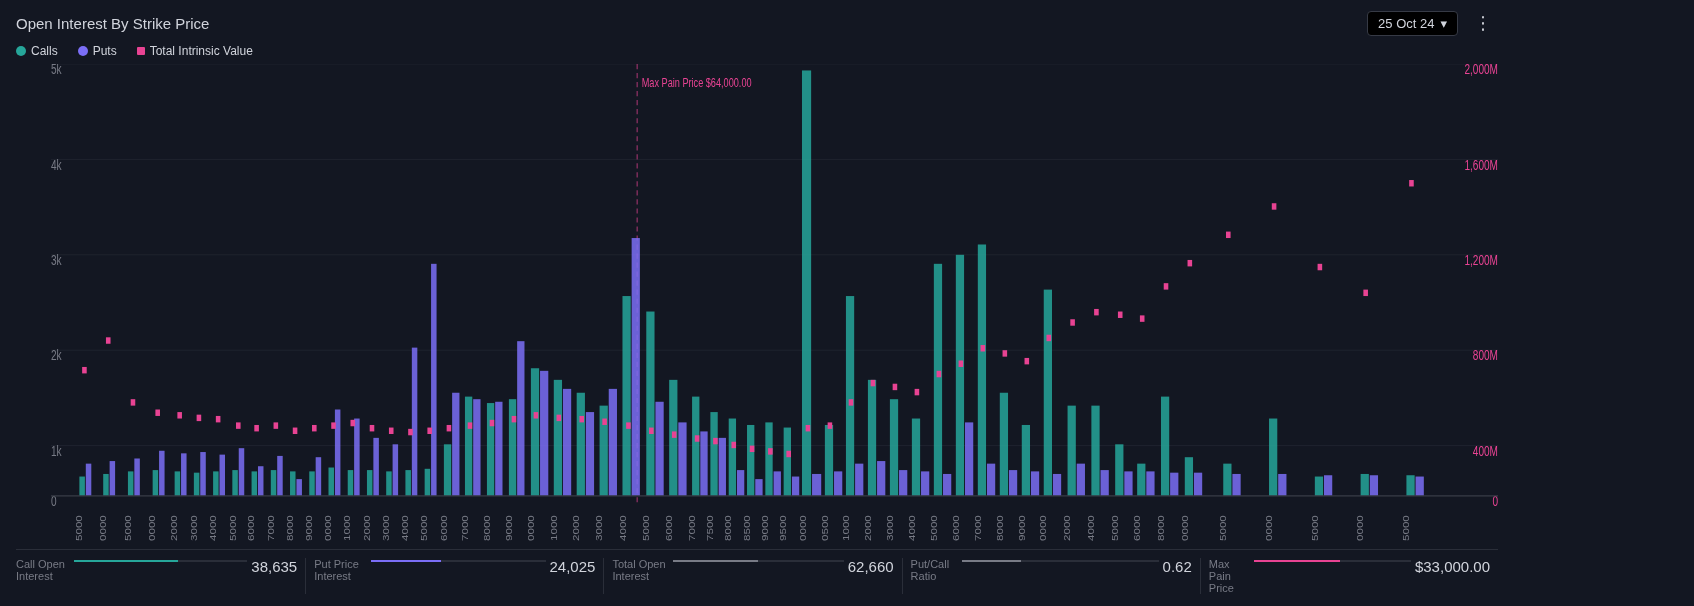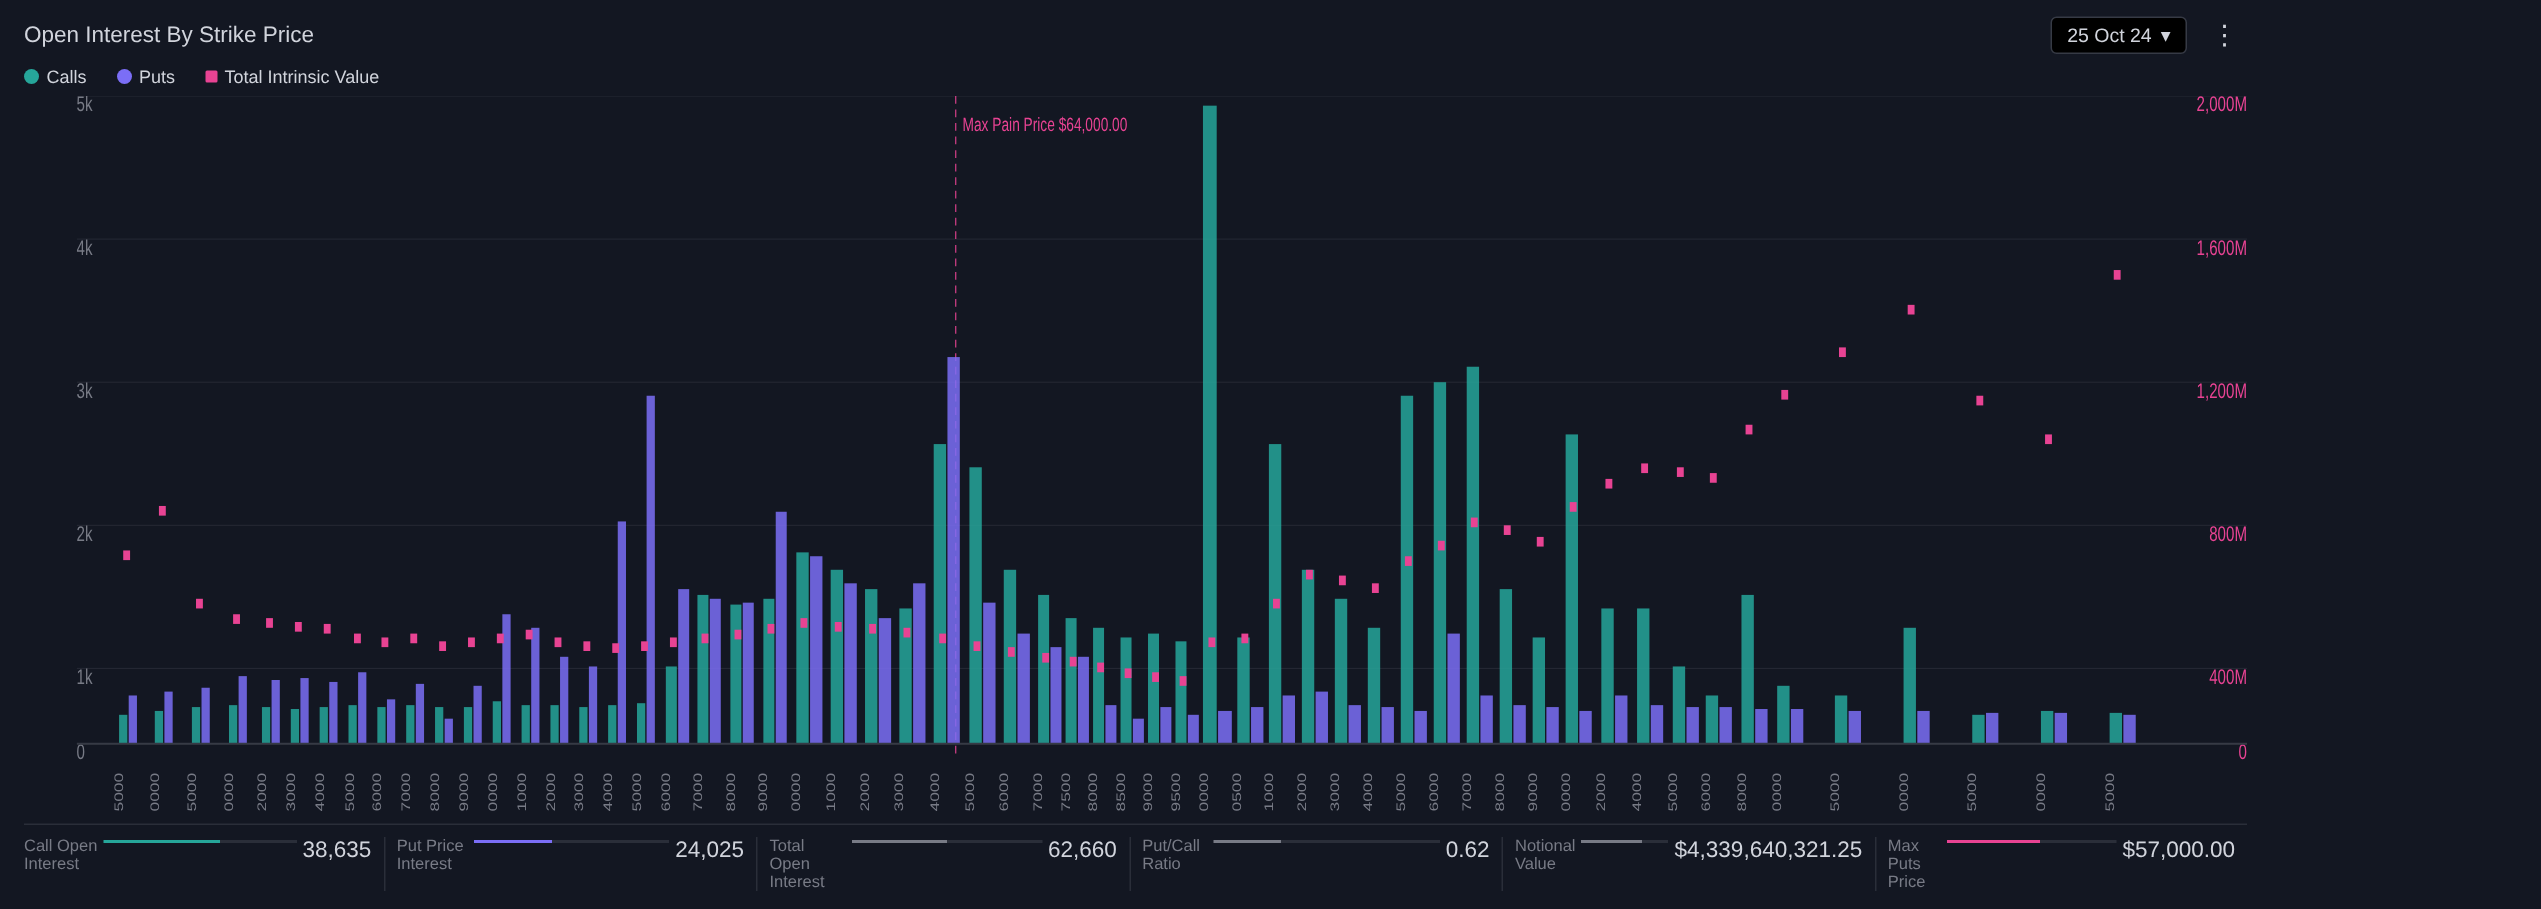--- a/index.html
+++ b/index.html
@@ -512,23 +512,18 @@
       <span class="stat-label">Total Open Interest</span>
       <div class="stat-bar" style="background: linear-gradient(to right, #787b86 50%, #2a2e39 50%);"></div>
       <span class="stat-value">62,660</span>
     </div>
     <div class="stat-item">
       <span class="stat-label">Put/Call Ratio</span>
       <div class="stat-bar" style="background: linear-gradient(to right, #787b86 30%, #2a2e39 30%);"></div>
       <span class="stat-value">0.62</span>
     </div>
     <div class="stat-item">
-      <span class="stat-label">Notional Value</span>
-      <div class="stat-bar" style="background: linear-gradient(to right, #787b86 70%, #2a2e39 70%);"></div>
-      <span class="stat-value">$4,339,640,321.25</span>
-    </div>
-    <div class="stat-item">
-      <span class="stat-label">Max Puts Price</span>
+      <span class="stat-label">Max Pain Price</span>
       <div class="stat-bar" style="background: linear-gradient(to right, #e84393 55%, #2a2e39 55%);"></div>
-      <span class="stat-value">$57,000.00</span>
+      <span class="stat-value">$33,000.00</span>
     </div>
   </div>
 </div>
 
 </body></html>

